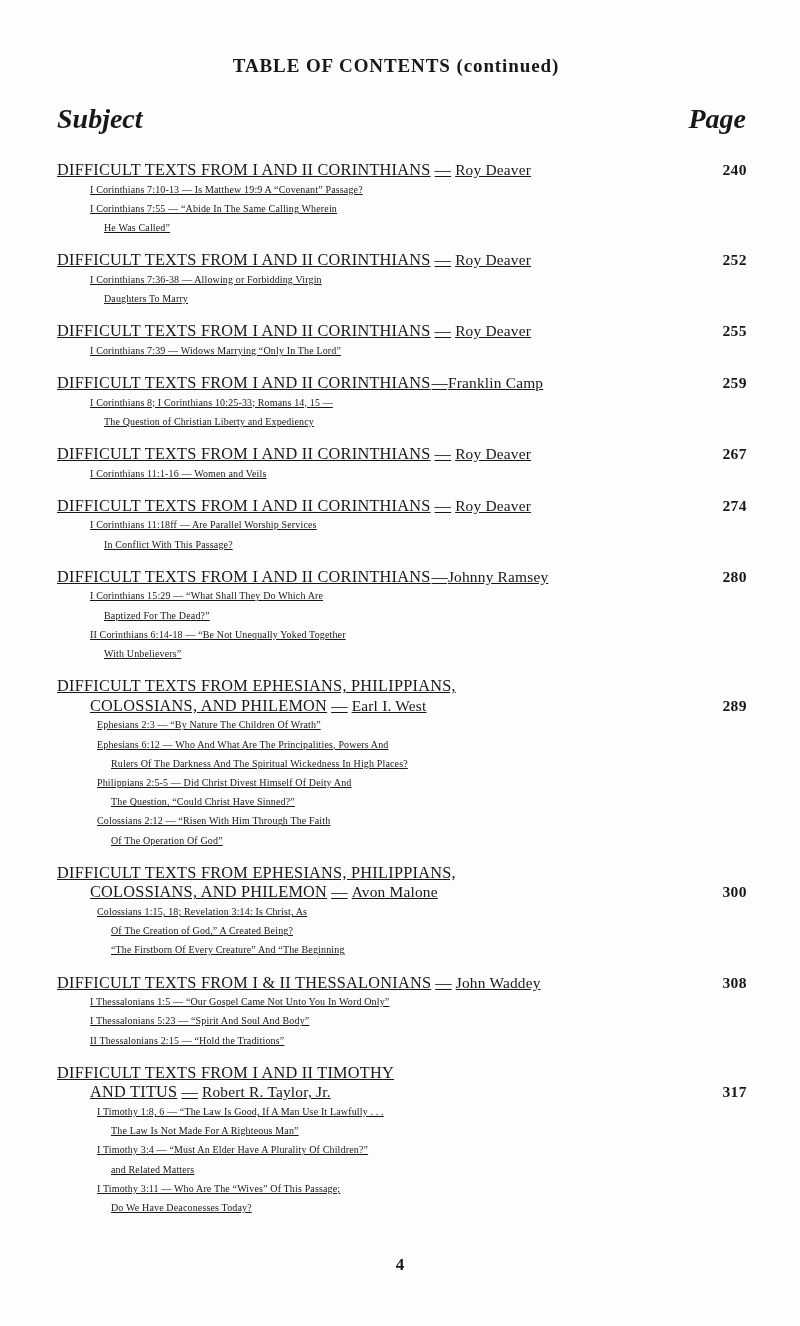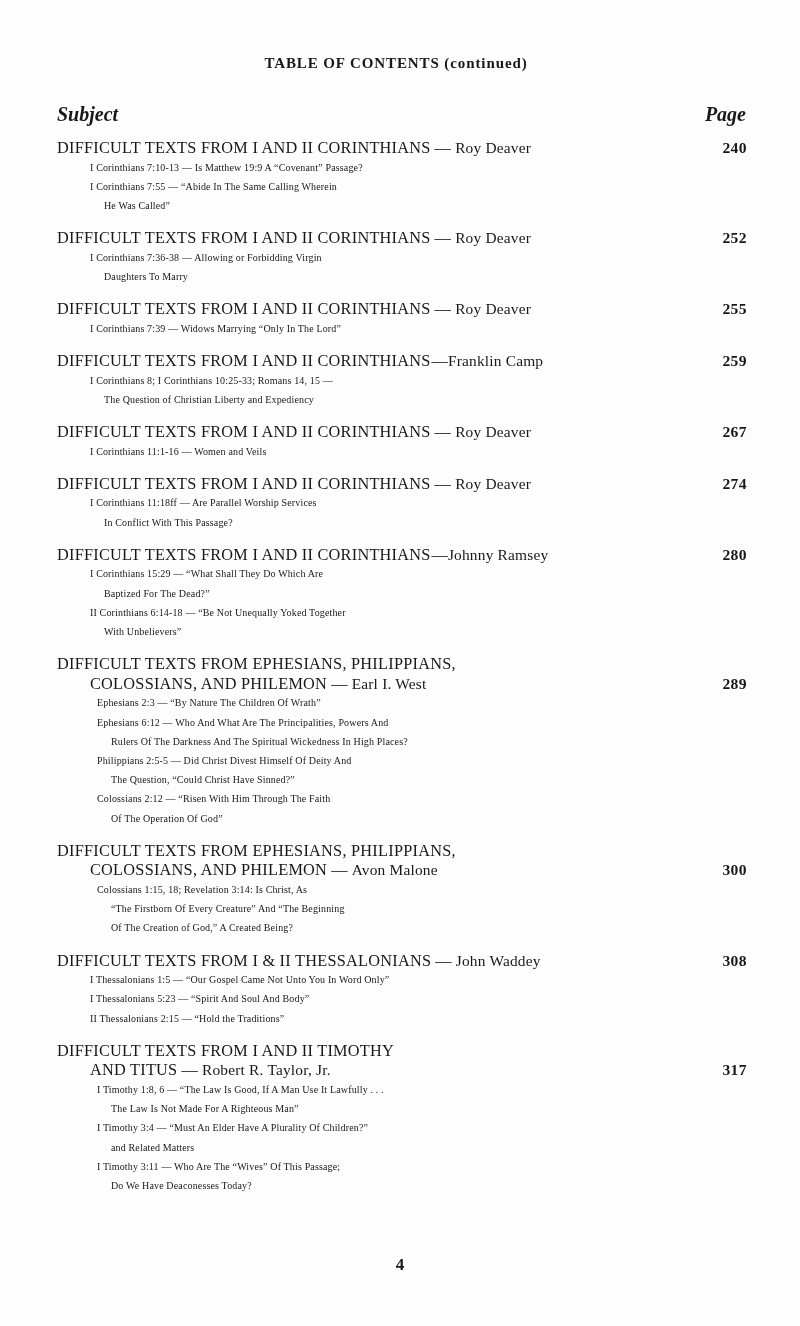--- a/index.html
+++ b/index.html
@@ -21,44 +21,45 @@
     width: 800px;
     height: 1326px;
     box-sizing: border-box;
   }
   .page-title {
     position: absolute;
     top: 55px;
     left: 0;
     width: 792px;
     text-align: center;
-    font-size: 15px;
+    font-size: 19px;
     font-weight: bold;
     letter-spacing: 0.9px;
     font-family: "Liberation Serif", "DejaVu Serif", serif;
   }
   .col-head-row {
     position: absolute;
     top: 103px;
     left: 57px;
     width: 689px;
     display: flex;
     justify-content: space-between;
     align-items: baseline;
   }
   .col-head {
     font-style: italic;
     font-weight: bold;
-    font-size: 20px;
+    font-size: 28px;
   }
   .toc {
     position: absolute;
-    top: 138px;
+    top: 160px;
     left: 57px;
     width: 690px;
+    text-decoration: underline;
   }
   .entry {
     position: relative;
     margin-bottom: 13px;
   }
   .entry:last-child { margin-bottom: 0; }
 
   .heading-line {
     position: relative;
     font-size: 16.3px;
@@ -174,22 +175,22 @@
         <div class="sub tightind cont">Rulers Of The Darkness And The Spiritual Wickedness In High Places?</div>
         <div class="sub tightind">Philippians 2:5-5 — Did Christ Divest Himself Of Deity And</div>
         <div class="sub tightind cont">The Question, “Could Christ Have Sinned?”</div>
         <div class="sub tightind">Colossians 2:12 — “Risen With Him Through The Faith</div>
         <div class="sub tightind cont">Of The Operation Of God”</div>
       </div>
       <div class="entry">
         <div class="heading-line"><span class="ht">DIFFICULT TEXTS FROM EPHESIANS, PHILIPPIANS,</span></div>
         <div class="heading-line indented"><span class="ht">COLOSSIANS, AND PHILEMON</span><span class="dash">—</span><span class="author">Avon Malone</span><span class="pageno">300</span></div>
         <div class="sub tightind">Colossians 1:15, 18; Revelation 3:14: Is Christ, As</div>
+        <div class="sub tightind cont">Of The Creation of God,” A Created Being?</div>
         <div class="sub tightind cont">“The Firstborn Of Every Creature” And “The Beginning</div>
-        <div class="sub tightind cont">Of The Creation of God,” A Created Being?</div>
       </div>
       <div class="entry">
         <div class="heading-line"><span class="ht">DIFFICULT TEXTS FROM I &amp; II THESSALONIANS</span><span class="dash">—</span><span class="author">John Waddey</span><span class="pageno">308</span></div>
         <div class="sub">I Thessalonians 1:5 — “Our Gospel Came Not Unto You In Word Only”</div>
         <div class="sub">I Thessalonians 5:23 — “Spirit And Soul And Body”</div>
         <div class="sub">II Thessalonians 2:15 — “Hold the Traditions”</div>
       </div>
       <div class="entry">
         <div class="heading-line"><span class="ht">DIFFICULT TEXTS FROM I AND II TIMOTHY</span></div>
         <div class="heading-line indented"><span class="ht">AND TITUS</span><span class="dash">—</span><span class="author">Robert R. Taylor, Jr.</span><span class="pageno">317</span></div>

